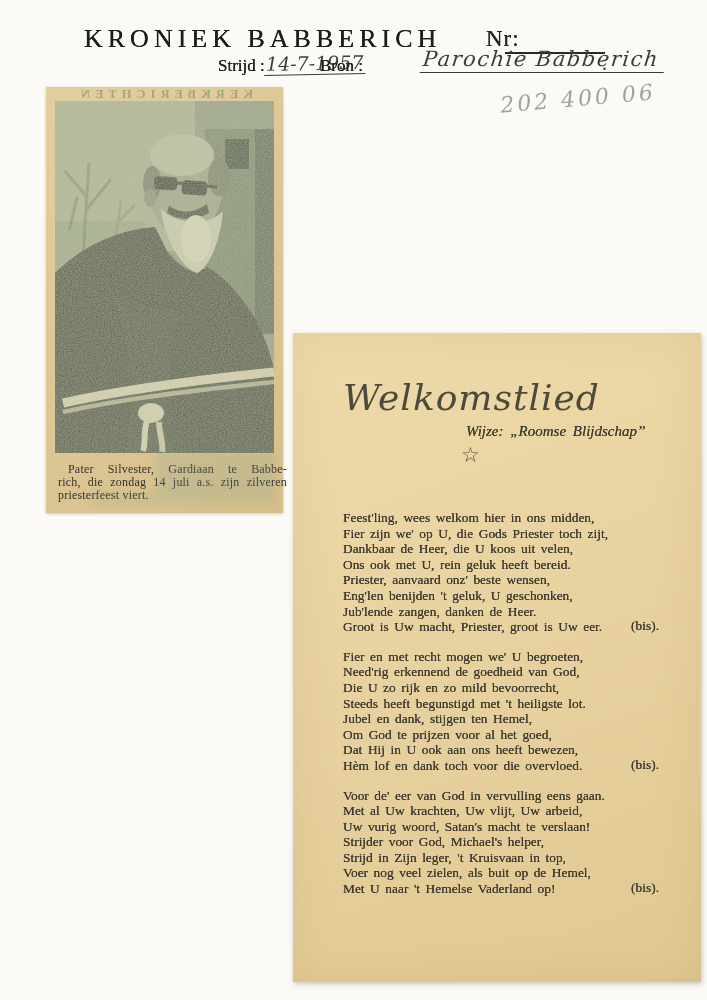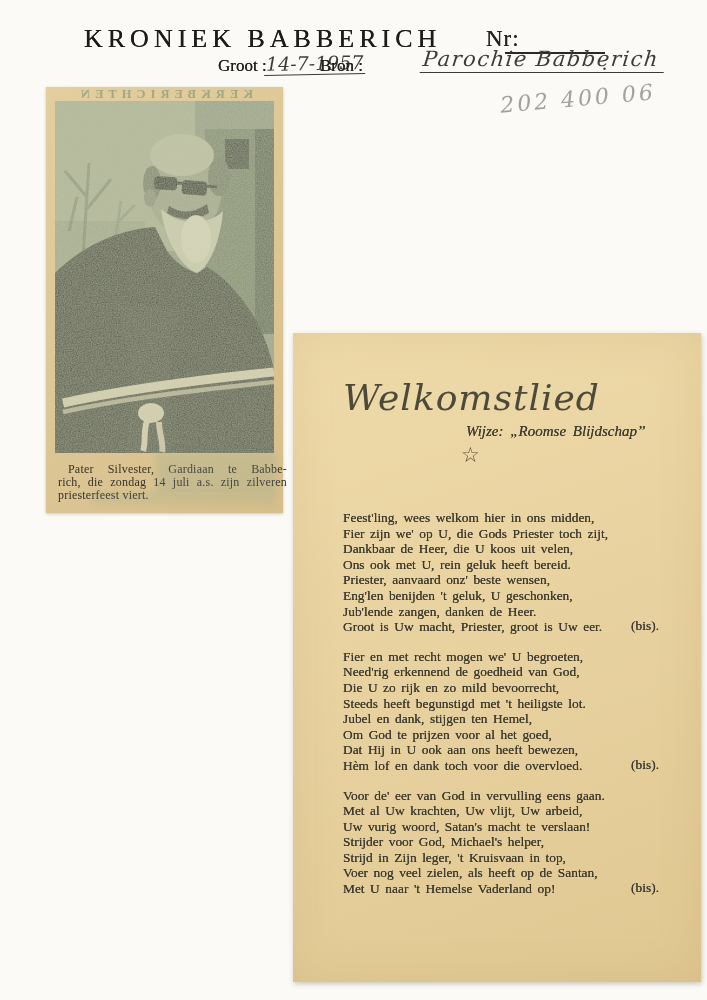--- a/index.html
+++ b/index.html
@@ -110,21 +110,21 @@
   .bis{position:absolute; right:0; bottom:1px;}
 </style>
 </head>
 <body>
 
 <div class="page">
 
   <div class="title">KRONIEK BABBERICH</div>
   <div class="nr-label">Nr:</div>
   <div class="nr-line"></div>
-  <span class="meta-label datum-label">Groot :</span>
+  <span class="meta-label datum-label">Strijd :</span>
   <span class="hand datum-value">14-7-1957</span>
   <span class="meta-label bron-label">Bron :</span>
   <span class="hand bron-value">Parochie Babberich</span>
   <span class="bron-period">.</span>
   <div class="pencil">202 400 06</div>
 
   <div class="clipping">
     <div class="ghost">KERKBERICHTEN</div>
 
     <svg class="photo" viewBox="0 0 219 352" xmlns="http://www.w3.org/2000/svg">
@@ -214,20 +214,20 @@
           <div class="line">Dat Hij in U ook aan ons heeft bewezen,</div>
           <div class="line">Hèm lof en dank toch voor die overvloed.</div>
           <span class="bis line">(bis).</span>
         </div>
         <div class="stanza">
           <div class="line">Voor de' eer van God in vervulling eens gaan.</div>
           <div class="line">Met al Uw krachten, Uw vlijt, Uw arbeid,</div>
           <div class="line">Uw vurig woord, Satan's macht te verslaan!</div>
           <div class="line">Strijder voor God, Michael's helper,</div>
           <div class="line">Strijd in Zijn leger, 't Kruisvaan in top,</div>
-          <div class="line">Voer nog veel zielen, als heeft op de Santan,</div>
+          <div class="line">Voer nog veel zielen, als buit op de Hemel,</div>
           <div class="line">Met U naar 't Hemelse Vaderland op!</div>
           <span class="bis line">(bis).</span>
         </div>
       </div>
   </div>
 
 </div>
 
 </body></html>

